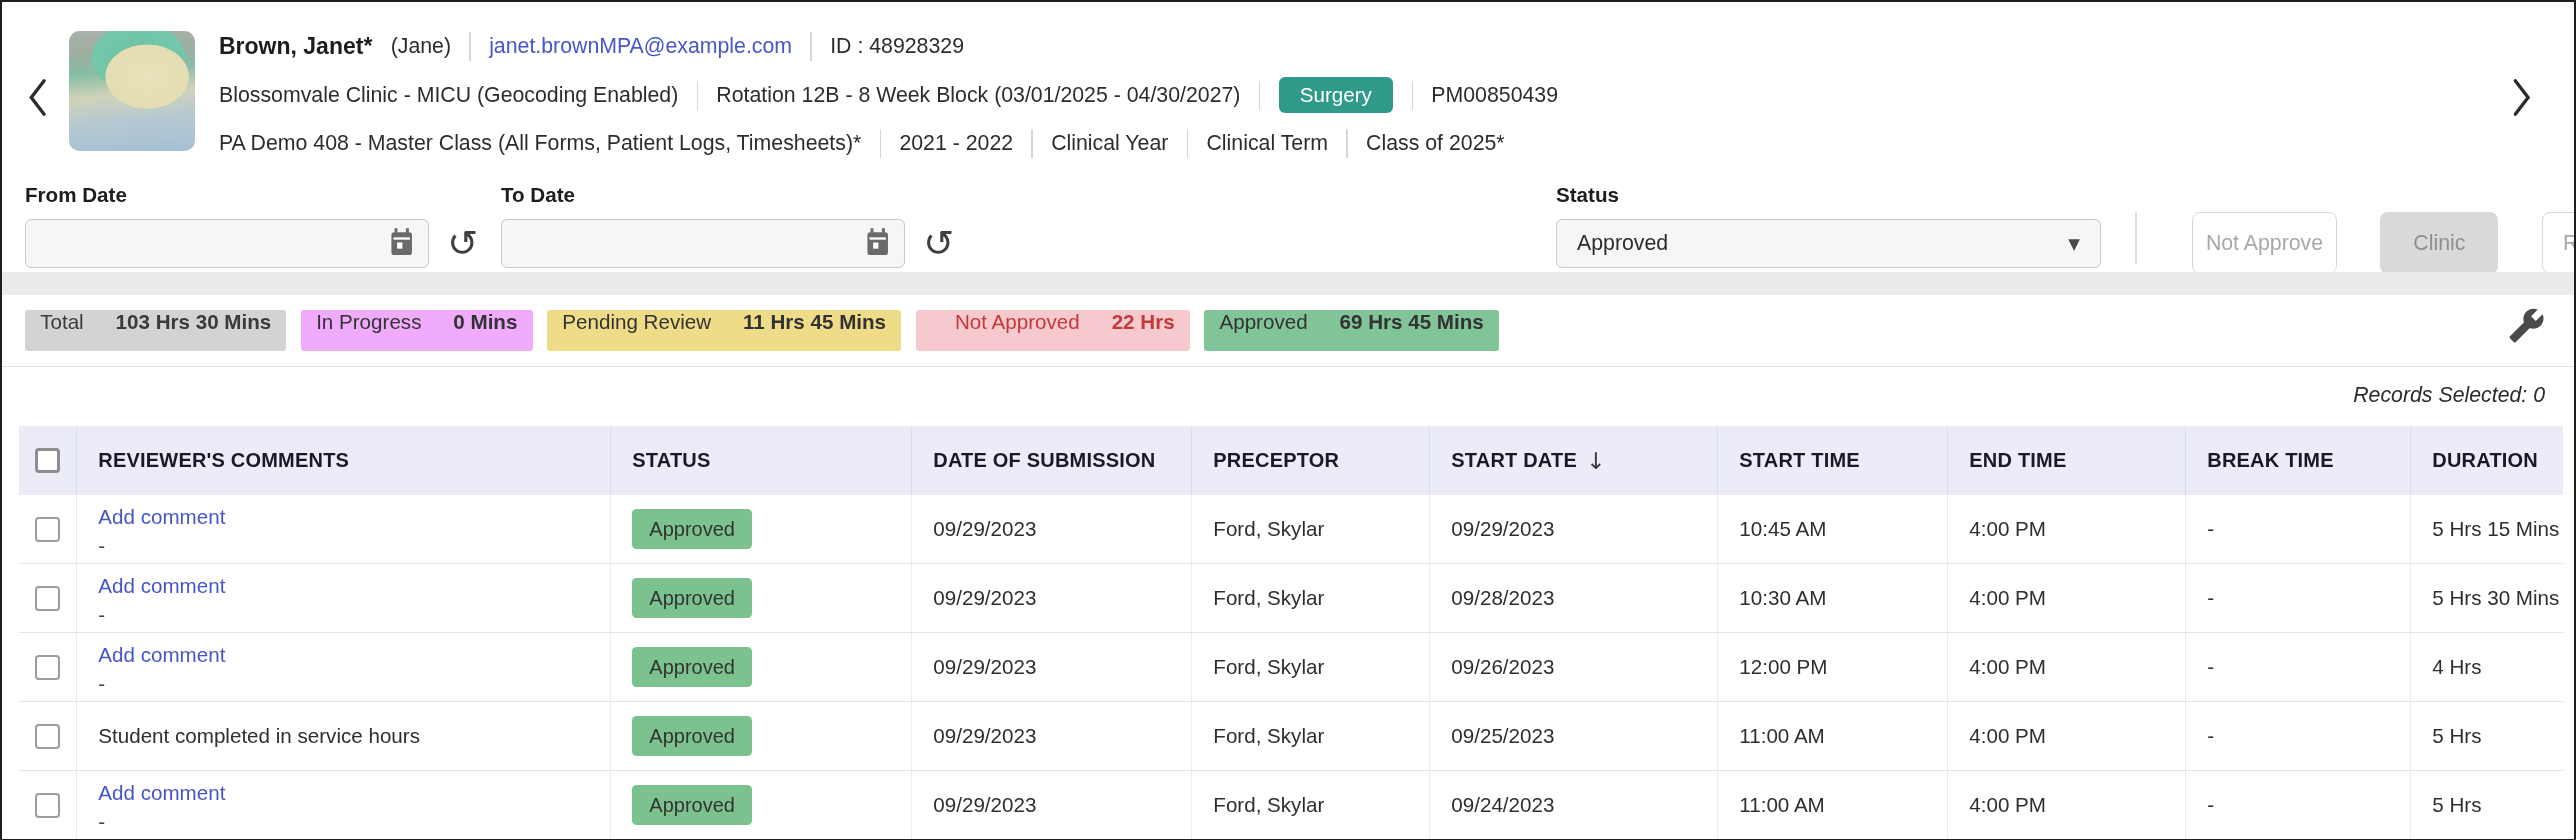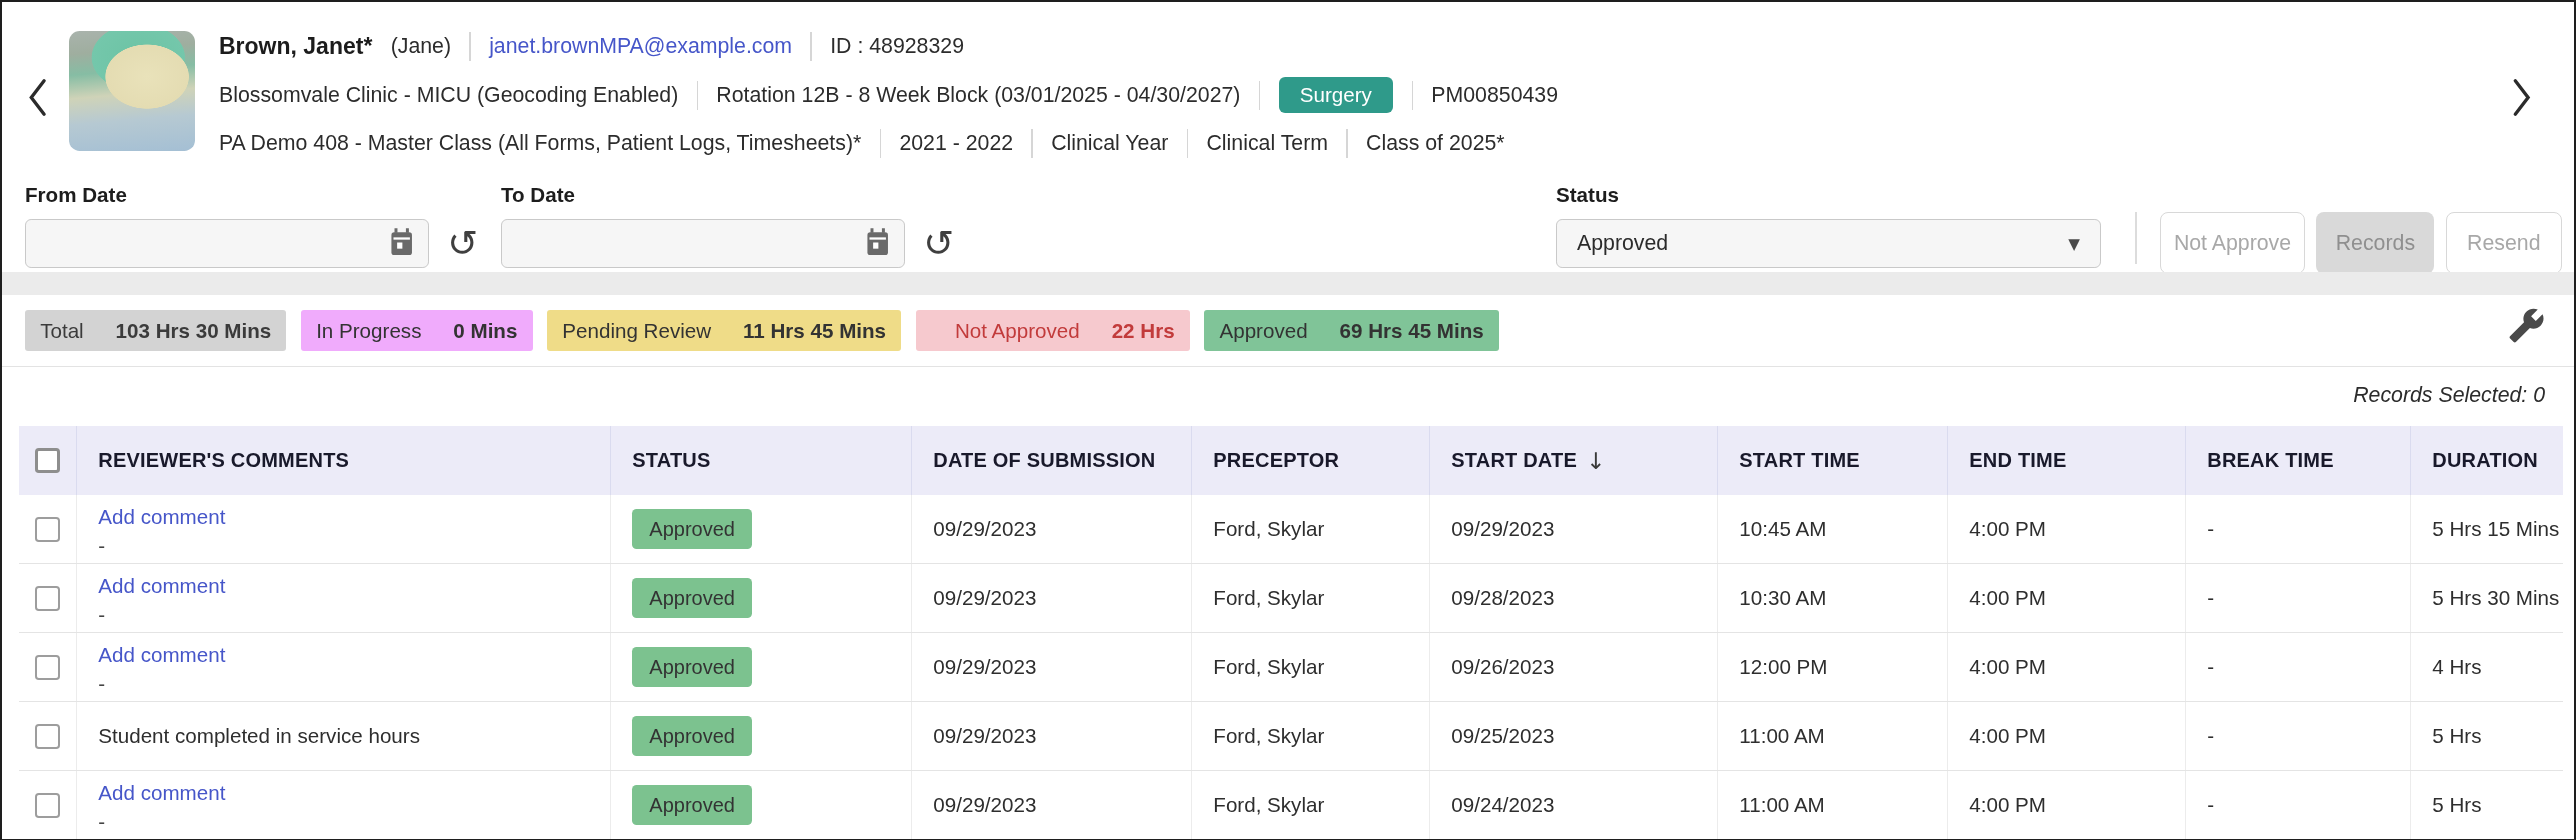--- a/index.html
+++ b/index.html
@@ -41,30 +41,30 @@
   .date-box input { flex:1; border:none; background:transparent; outline:none; font-size:20.6px; font-family:"Liberation Sans",sans-serif; color:#2e2e2e; min-width:0; }
   .reset-icon { margin-left:18.3px; font-family:"DejaVu Sans",sans-serif; font-size:37px; line-height:37px; color:#3f3f3f; cursor:pointer; background:none; border:none; }
   .status-select {
     width:545px; height:49px; background:#f6f6f6; border:1.5px solid #c9c9c9; border-radius:6.1px;
     display:flex; align-items:center; justify-content:space-between; padding:0 20px; margin-top:12.2px;
     font-size:21.3px; color:#2b2b2b; cursor:pointer;
   }
   .caret { font-family:"DejaVu Sans",sans-serif; font-size:15.2px; color:#4a4a4a; }
   .btn-divider { position:absolute; left:2133px; top:46px; width:1.5px; height:52px; background:#dcdcdc; }
   .action-buttons { position:absolute; left:2158px; top:46px; display:flex; gap:11.4px; }
-  .btn { height:62px; border-radius:8px; font-size:21.3px; font-family:"Liberation Sans",sans-serif; cursor:pointer; }
+  .btn { height:62px; border-radius:8px; font-size:21.3px; font-family:"Liberation Sans",sans-serif; cursor:pointer;margin-left:32px; }
   .btn.ghost { background:#fff; border:1.5px solid #d8d8d8; color:#a8a8a8; }
   .btn.gray  { background:#d9d9d9; border:none; color:#8f8f8f; }
   .w190{width:145px}.w155{width:118px}.w152{width:116px}
 
   
   .gray-strip { position:absolute; left:0; right:0; top:270px; height:23px; background:#ebebeb; }
   .summary { position:absolute; left:0; right:0; top:293px; height:72px; background:#fff; border-bottom:1.5px solid #e3e3e3; }
   .chips { position:absolute; left:23px; top:15.2px; display:flex; gap:14.5px; }
-  .chip { display:flex; align-items:center; height:41px; border-radius:3px; font-size:20.6px; overflow:hidden; }
+  .chip { display:flex; align-items:flex-start; height:41px; border-radius:3px; font-size:20.6px; overflow:hidden; }
   .chip .c-label { display:flex; align-items:center; padding:0 15.2px; }
   .chip .c-div { width:1.5px; background:rgba(255,255,255,0.6); }
   .chip .c-value { display:flex; align-items:center; padding:0 15.2px; font-weight:700; }
   .wrench-btn { position:absolute; right:27.4px; top:12.2px; width:40px; height:40px; background:none; border:none; cursor:pointer; }
 
   
   .records-row { position:absolute; left:0; right:0; top:366px; height:58px; background:#fff; }
   .records-text { position:absolute; right:29px; top:15.2px; font-style:italic; font-size:21.3px; color:#2c2c2c; }
 
   
@@ -183,21 +183,21 @@
       <div class="status-select">
         <span>Approved</span>
         <span class="caret">▼</span>
       </div>
     </div>
 
     <div class="btn-divider"></div>
 
     <div class="action-buttons">
       <button class="btn ghost w190">Not Approve</button>
-      <button class="btn gray w155">Records</button>
+      <button class="btn gray w155">Clinic</button>
       <button class="btn ghost w152">Resend</button>
     </div>
   </section>
 
   <div class="gray-strip"></div>
 
   <section class="summary">
     <div class="chips">
       <div class="chip" style="background: rgb(211, 211, 211); color: rgb(59, 59, 59);">
         <span class="c-label">Total</span>

